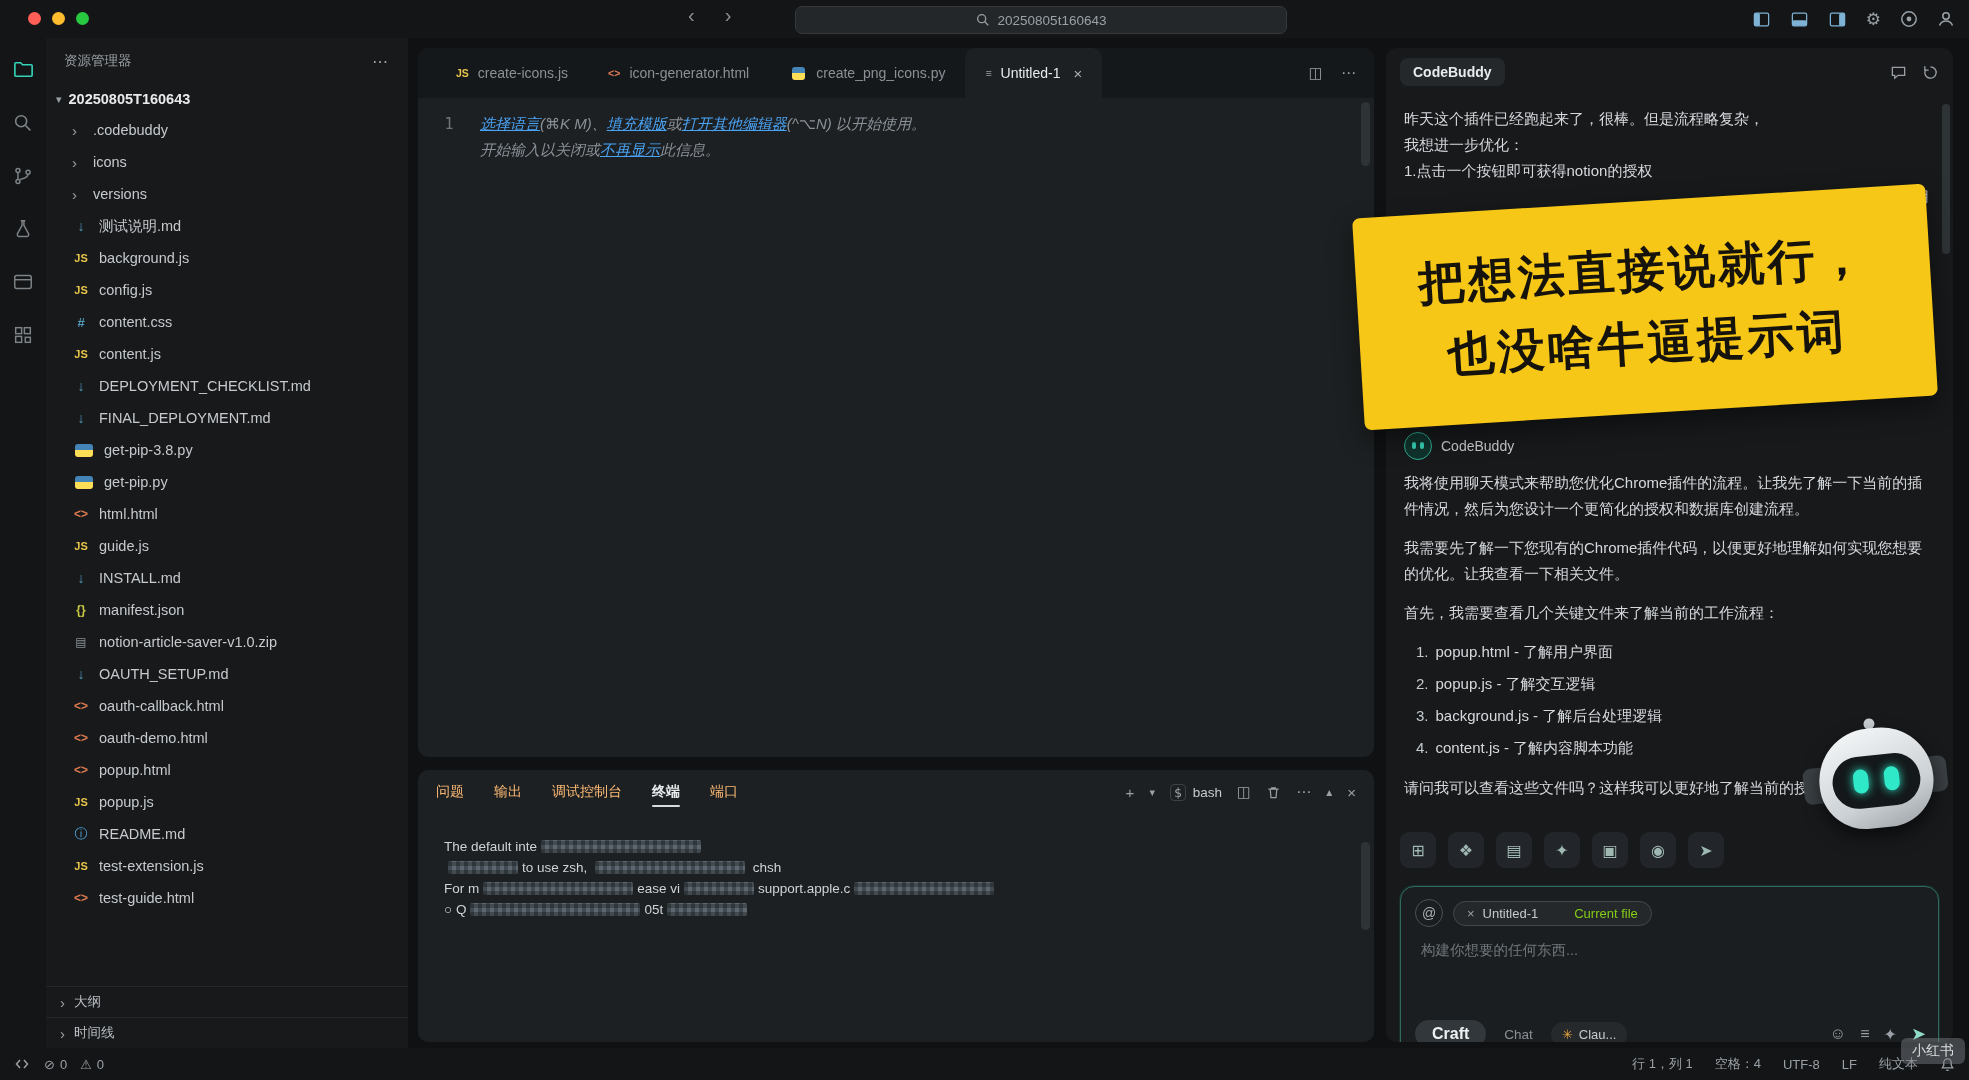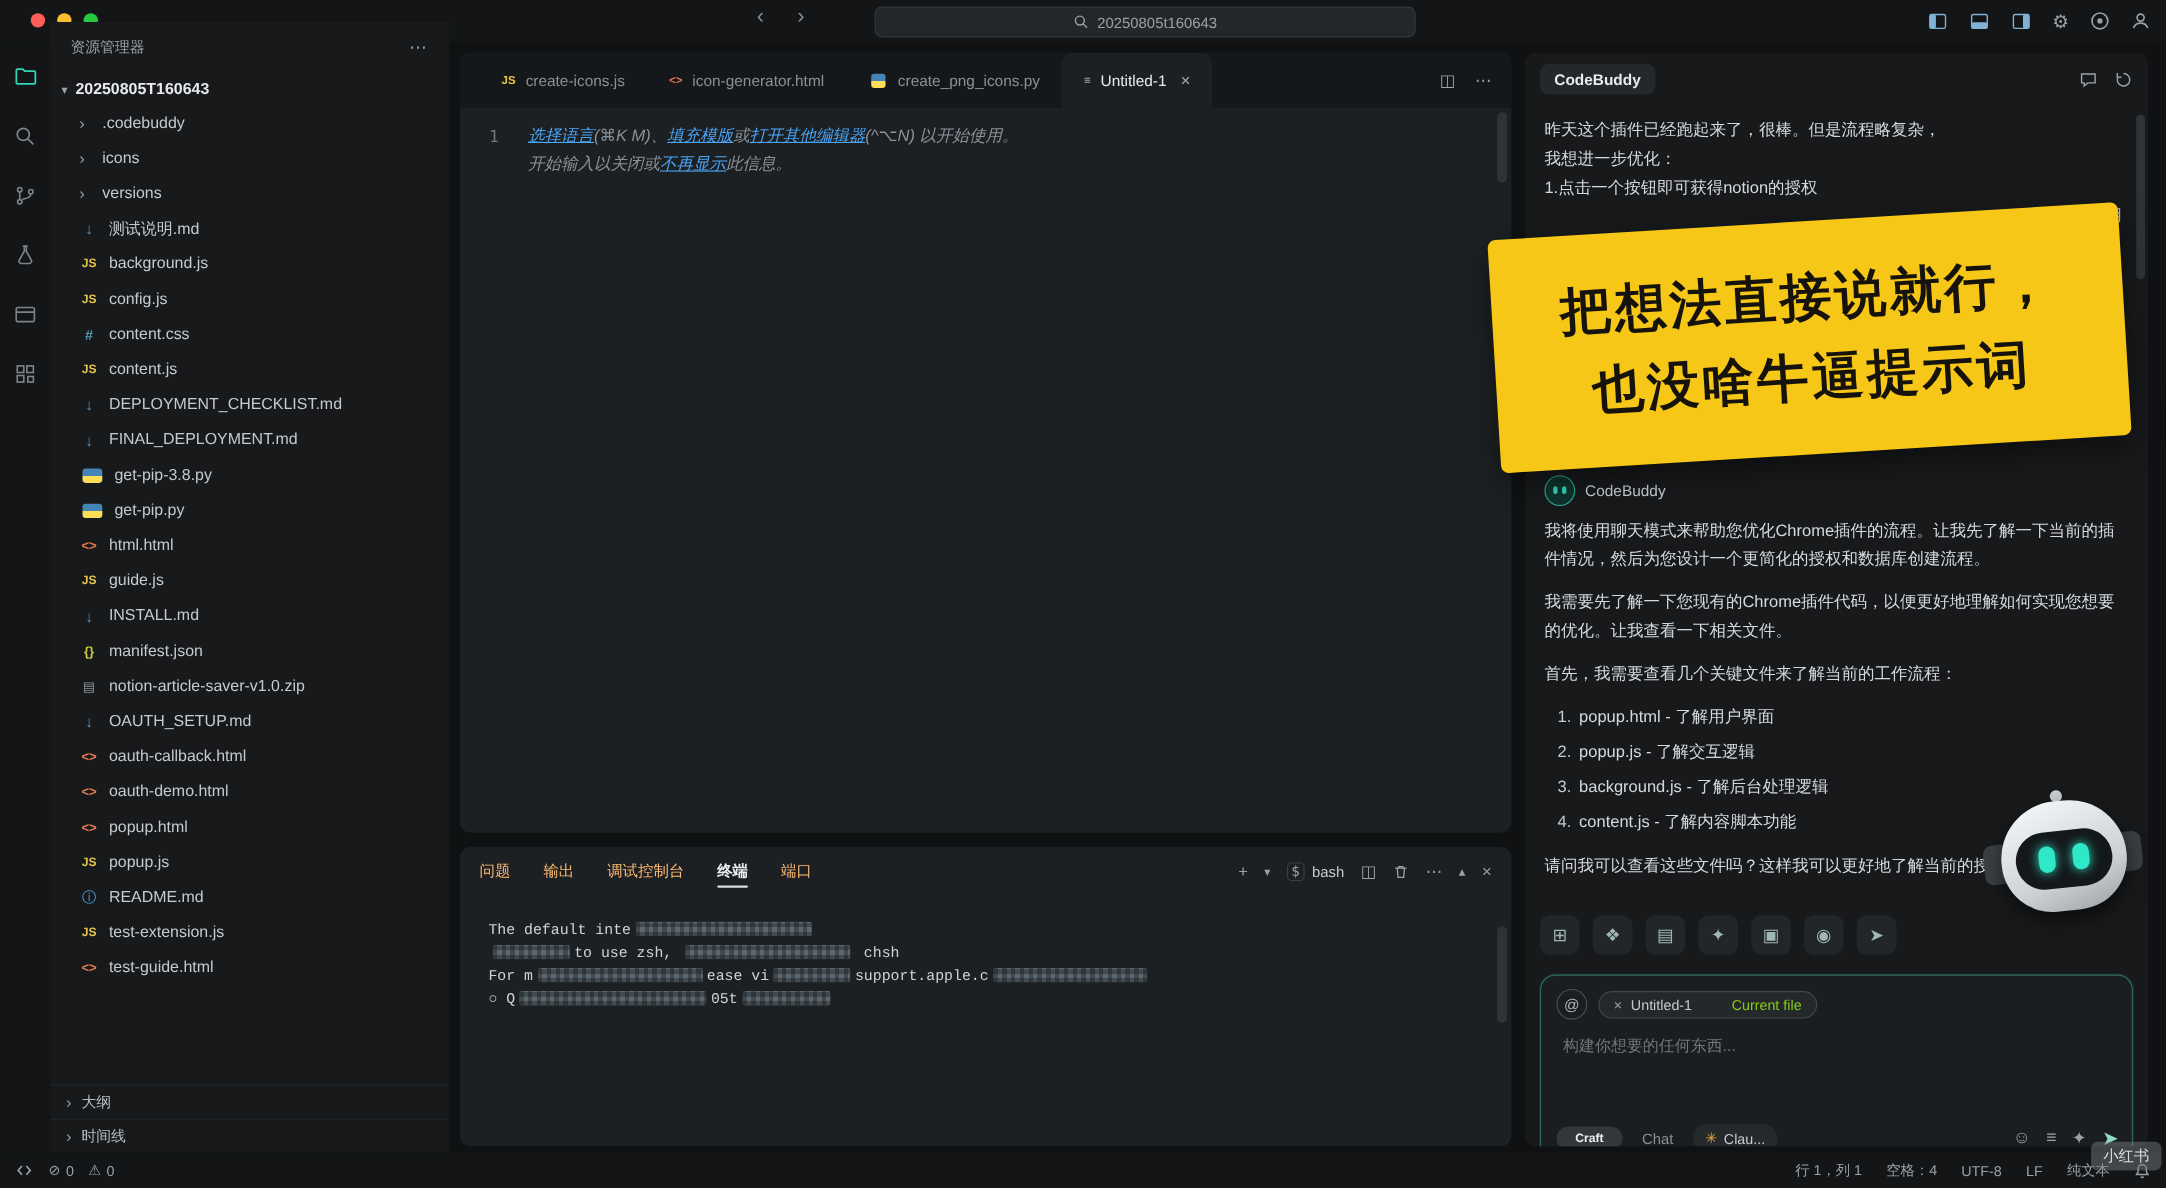--- a/index.html
+++ b/index.html
@@ -20,21 +20,21 @@
   .tb-icons svg{display:block}
   .glyph-gear{font-size:17px;line-height:1;}
 
   
   .activitybar{position:absolute;left:0;top:38px;bottom:32px;width:46px;background:#131517;
     display:flex;flex-direction:column;align-items:center;padding-top:20px;gap:27px;}
   .ab-item{color:#7d8387;cursor:pointer}
   .ab-item.active{color:#35d4b7}
 
   
-  .sidebar{position:absolute;left:46px;top:20px;bottom:32px;width:362px;background:#17191b;overflow:hidden;}
+  .sidebar{position:absolute;left:46px;top:38px;bottom:32px;width:362px;background:#17191b;overflow:hidden;}
   .sb-header{height:46px;display:flex;align-items:center;justify-content:space-between;
     padding:0 20px 0 18px;color:#9aa1a6;font-size:13.5px;}
   .sb-more{font-size:16px;color:#9aa1a6;cursor:pointer}
   .root-row{display:flex;align-items:center;height:30px;padding-left:10px;gap:7px;
     color:#e8eaec;font-weight:700;font-size:14.5px;}
   .root-chev{color:#9aa1a6;font-size:11px;}
   .file-row{display:flex;align-items:center;height:32px;padding-left:26px;gap:9px;
     font-size:14.5px;color:#c6cacd;cursor:pointer;white-space:nowrap;}
   .chev{color:#9aa1a6;width:12px;font-size:15px;}
   .ficon{width:18px;text-align:center;font-weight:700;font-size:11px;flex:0 0 18px;}
@@ -74,21 +74,21 @@
   .panel-card{position:absolute;left:418px;top:770px;width:956px;height:272px;
     background:#1d2022;border-radius:10px;overflow:hidden;}
   .panel-head{height:44px;display:flex;align-items:center;padding:0 18px;gap:30px;}
   .ptab{font-size:14px;color:#fdba74;height:44px;display:flex;align-items:center;position:relative;cursor:pointer;white-space:nowrap;}
   .ptab.active{color:#e8eaec;font-weight:bold;}
   .ptab.active::after{content:"";position:absolute;left:0;right:0;bottom:7px;height:2px;background:#d8dadc;border-radius:1px;}
   .panel-actions{margin-left:auto;display:flex;align-items:center;gap:15px;color:#9aa1a6;font-size:15px;}
   .panel-actions .bash{display:flex;align-items:center;gap:7px;font-size:13.5px;color:#c6cacd;}
   .bash-dollar{font-family:"DejaVu Sans Mono",monospace;color:#9aa1a6;font-size:13px;
     border:1px solid #3a4044;border-radius:4px;padding:0 3px;}
-  .terminal{padding:22px 0 0 26px;font-family:Liberation Mono, monospace;
+  .terminal{padding:22px 0 0 26px;font-family:Liberation Sans, sans-serif;
     font-size:13.5px;line-height:21px;color:#cfd3d6;}
   .redacted{display:inline-block;height:13px;border-radius:2px;vertical-align:-2px;margin:0 4px;
     background:repeating-linear-gradient(90deg,#4a4f53 0 4px,#6a7074 4px 8px),
                repeating-linear-gradient(0deg,#555a5e 0 4px,#777d81 4px 8px);
     background-blend-mode:overlay;filter:blur(.7px);opacity:.92;}
   .panel-thumb{position:absolute;right:4px;top:72px;width:9px;height:88px;background:#2e3336;border-radius:5px;}
 
   
   .chat-card{position:absolute;left:1386px;top:48px;width:567px;height:994px;
     background:#17191b;border-radius:10px;overflow:hidden;}
@@ -115,21 +115,21 @@
     border:1px solid #2e6a5e;box-shadow:0 0 0 1px rgba(53,212,183,.12);border-radius:14px;padding:12px 14px;}
   .in-row1{display:flex;align-items:center;gap:10px;}
   .at-btn{width:26px;height:26px;border-radius:50%;border:1px solid #4a5054;color:#aab0b4;
     display:flex;align-items:center;justify-content:center;font-size:14px;cursor:pointer;}
   .chip{display:flex;align-items:center;gap:8px;background:#24282b;border:1px solid #41474b;
     border-radius:14px;padding:4px 13px;font-size:13px;color:#c6cacd;cursor:pointer;}
   .chip .x{color:#9aa1a6;}
   .chip .suffix{color:#84cc16;margin-left:28px;}
   .in-placeholder{margin:14px 0 0 6px;color:#6f767b;font-size:14.5px;}
   .in-row3{position:absolute;left:14px;right:12px;bottom:11px;display:flex;align-items:center;gap:10px;}
-  .craft-pill{background:#32373b;color:#eef1f2;border-radius:15px;padding:5px 17px;font-size:11px;font-weight:600;cursor:pointer;}
+  .craft-pill{background:#32373b;color:#eef1f2;border-radius:15px;padding:5px 17px;font-size:16px;font-weight:600;cursor:pointer;}
   .chat-mode{color:#8a9095;font-size:13.5px;padding:5px 8px;cursor:pointer;}
   .model-pill{display:flex;align-items:center;gap:6px;background:#25292c;border-radius:14px;
     padding:5px 11px;font-size:13px;color:#c6cacd;cursor:pointer;}
   .model-pill .star{color:#e8a33d;}
   .in-icons{margin-left:auto;display:flex;align-items:center;gap:14px;color:#9aa1a6;font-size:16px;}
   .send-icon{color:#8fd9c9;font-size:18px;}
 
   
   .sticker{position:absolute;left:1358px;top:201px;width:574px;height:212px;background:#f6c716;
     border-radius:7px;transform:rotate(-3.5deg);z-index:30;display:flex;flex-direction:column;

